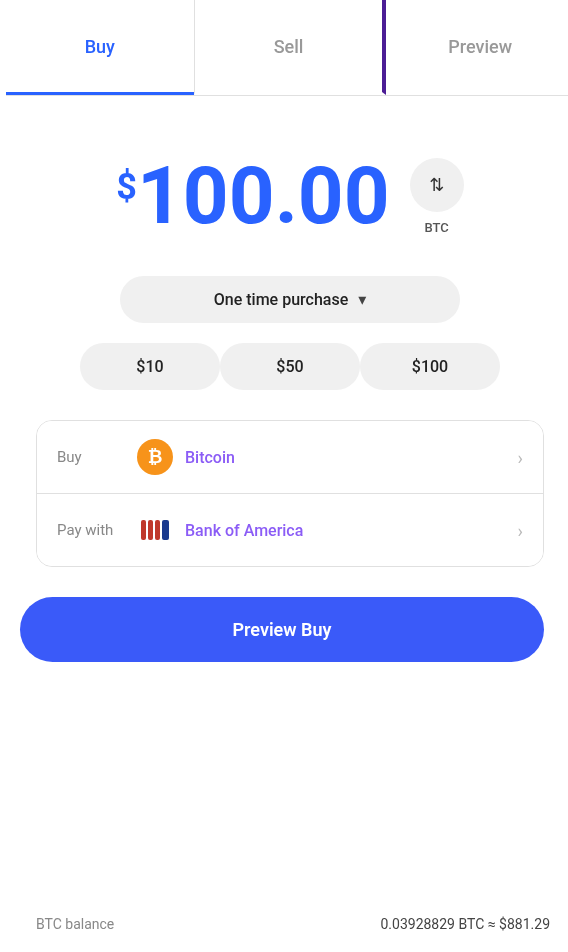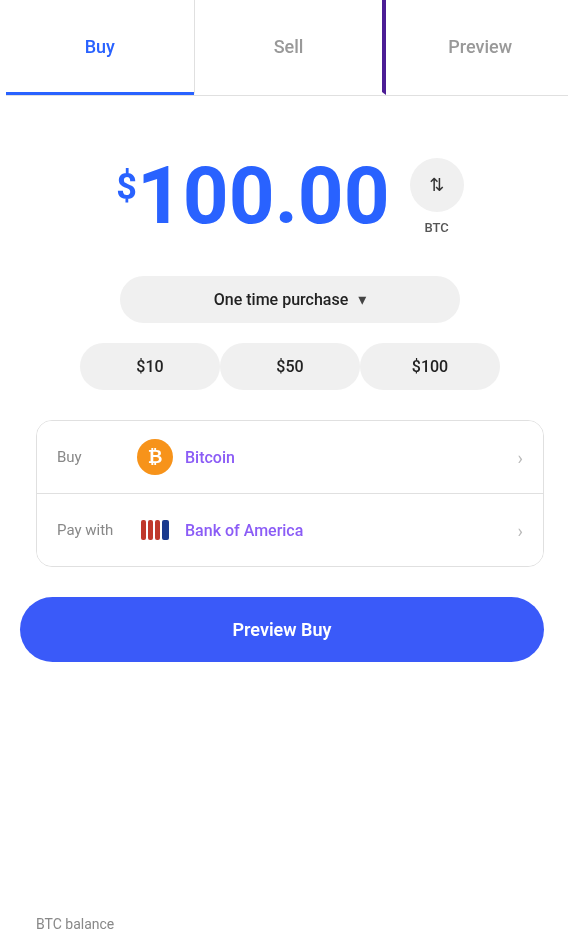--- a/index.html
+++ b/index.html
@@ -351,15 +351,16 @@
   </div>
 
   <div class="preview-section">
     <button class="preview-btn">
       <span>Preview Buy</span>
     </button>
   </div>
 
   <div class="balance-row">
     <span class="balance-label">BTC balance</span>
+    <span class="balance-value">0.03928829 BTC ≈ $881.29</span>
   </div>
 
 </div>
 
 </body></html>

